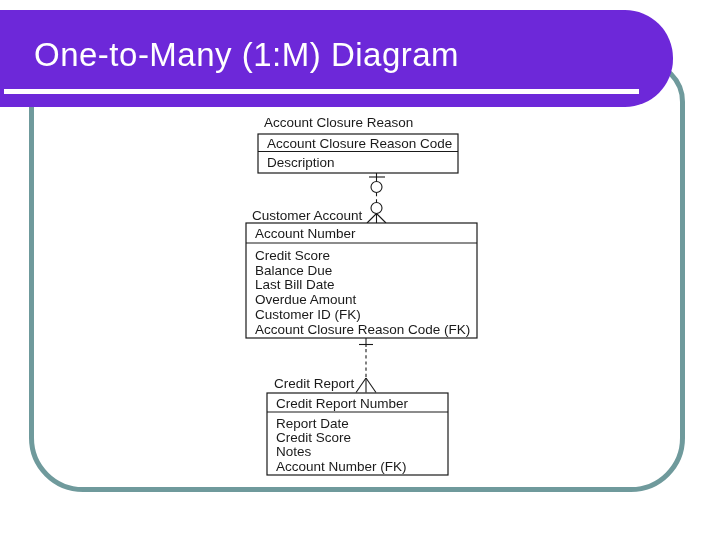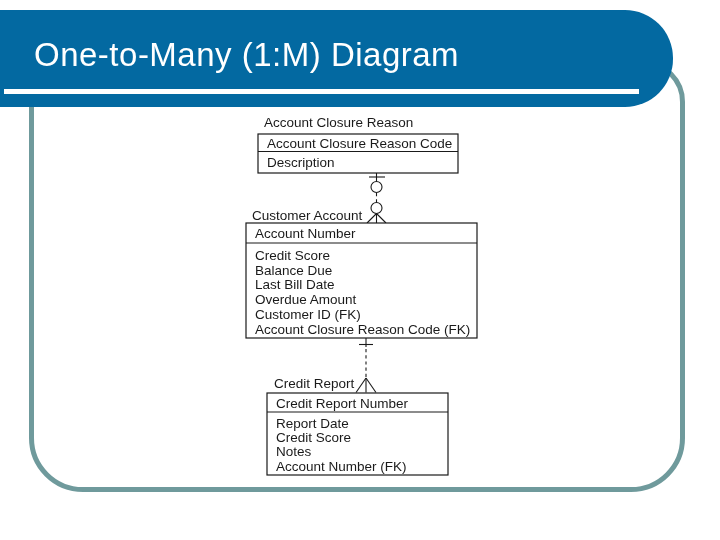--- a/index.html
+++ b/index.html
@@ -39,21 +39,21 @@
   .er-line   { stroke: #1a1a1a; stroke-width: 1.2; fill: none; }
   .rel-line  { stroke: #1a1a1a; stroke-width: 1.1; fill: none; }
   .rel-dash  { stroke: #1a1a1a; stroke-width: 1.1; fill: none; stroke-dasharray: 3.2 3; }
   .rel-circle{ fill: #ffffff; stroke: #1a1a1a; stroke-width: 1.1; }
 
   
   .banner {
     position: absolute;
     left: 0; top: 10px;
     width: 673px; height: 97px;
-    background: #0369a1;
+    background: #6d28d9;
     border-radius: 0 48px 48px 0;
     z-index: 3;
   }
   .banner-title {
     position: absolute;
     left: 34px; top: 25px;
     font-size: 33px;
     line-height: 40px;
     color: #ffffff;
     letter-spacing: 0.5px;

